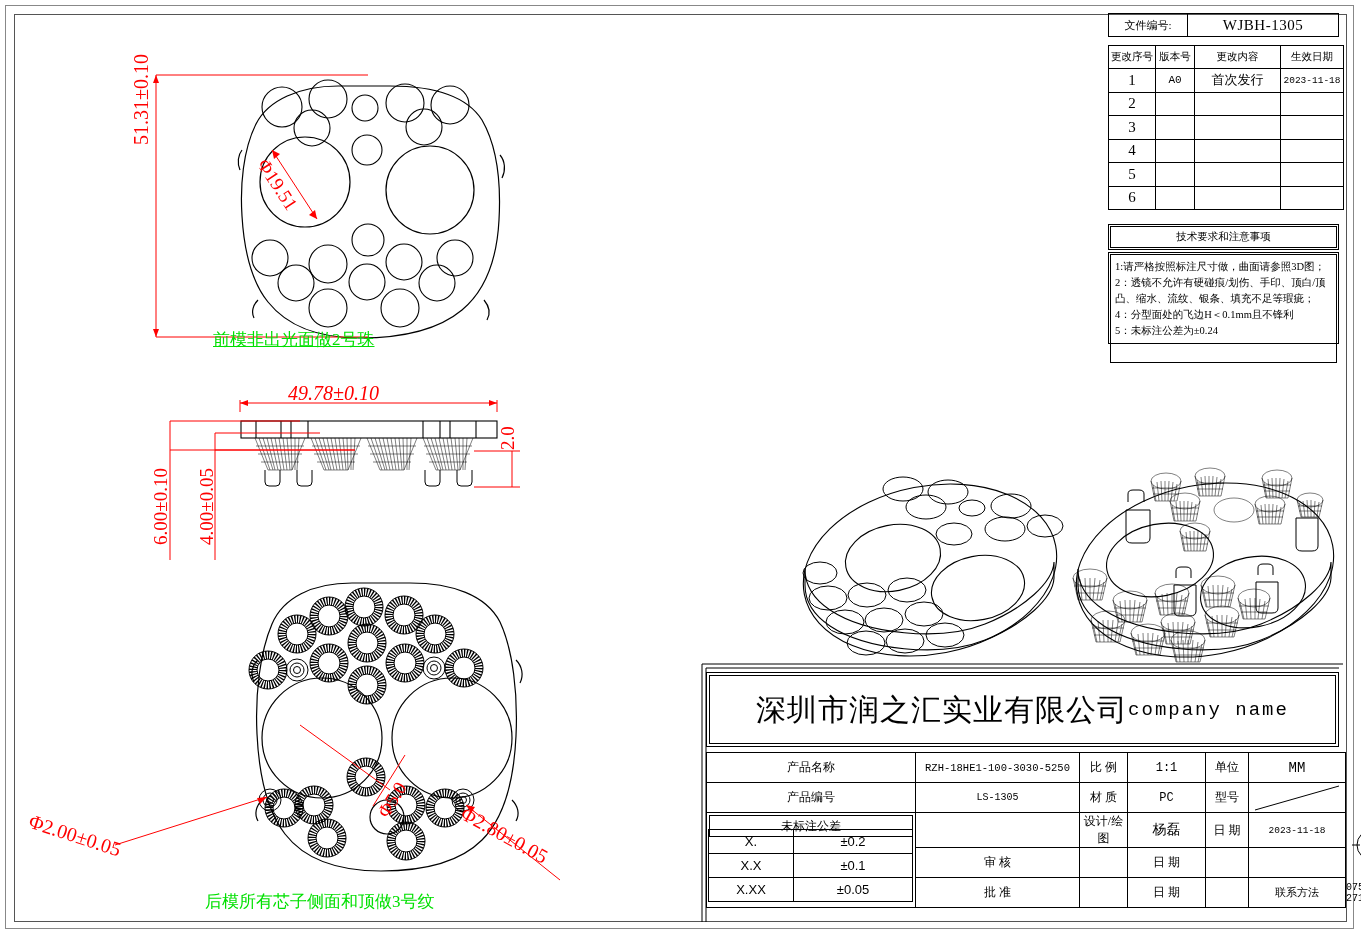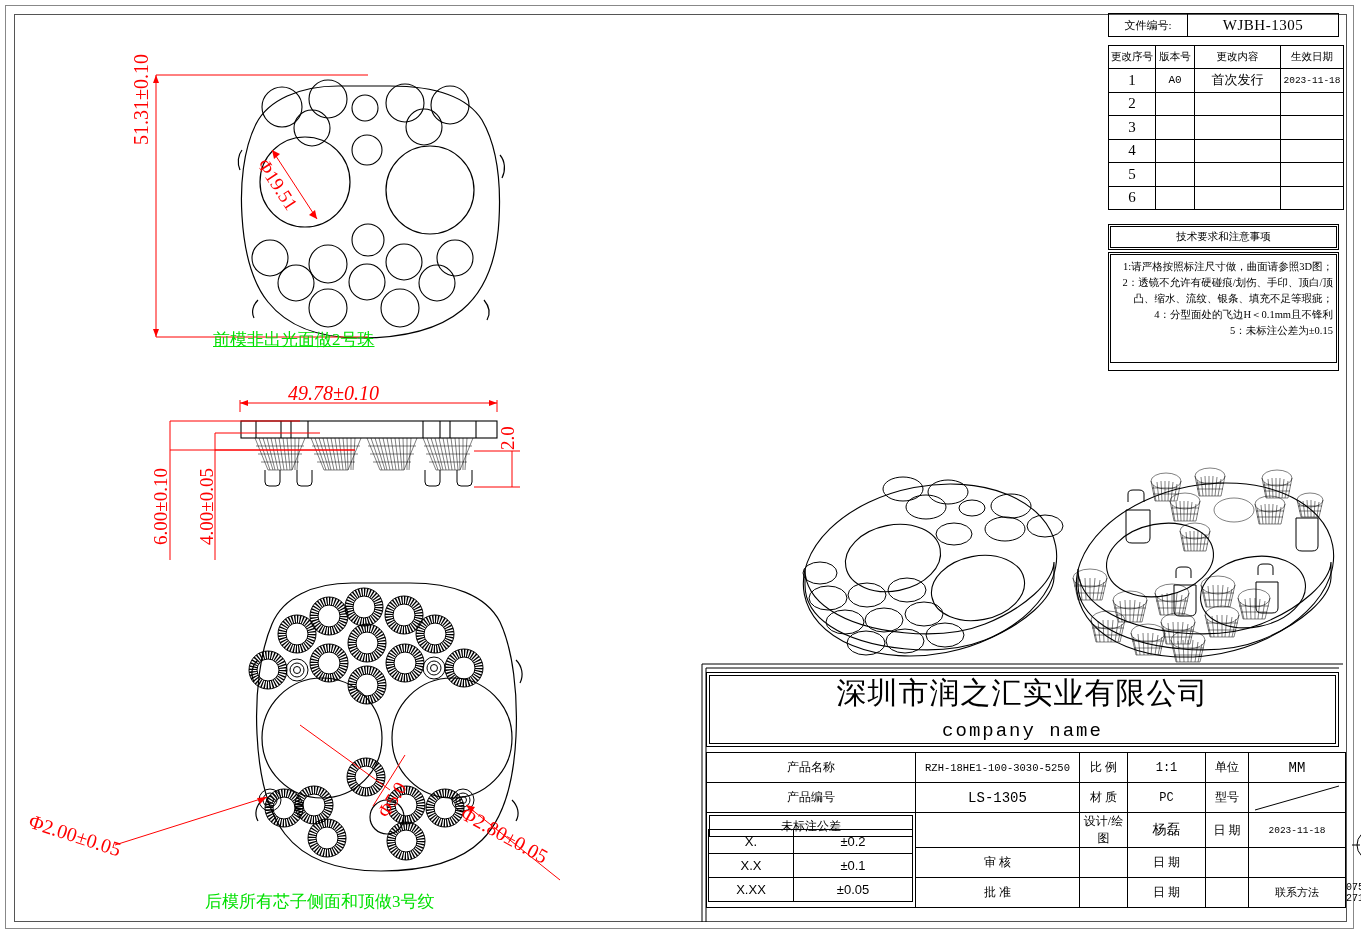--- a/index.html
+++ b/index.html
@@ -34,33 +34,33 @@
   #rev-table td.ver{font-size:11px;font-family:"Liberation Mono",monospace;}
   #rev-table td.cont{font-size:13px;}
 
   
   #tech-head{position:absolute;left:1108px;top:224px;width:231px;height:26px;
              border:1px solid #000;box-sizing:border-box;
              display:flex;align-items:center;justify-content:center;
              font-size:10.5px;}
   #tech-head-inner{position:absolute;left:1110px;top:226px;width:227px;height:22px;
              border:1px solid #000;box-sizing:border-box;}
-  #tech-body{position:absolute;left:1108px;top:252px;width:231px;height:119px;
+  #tech-body{position:absolute;left:1108px;top:252px;width:231px;height:92px;
              border:1px solid #000;box-sizing:border-box;padding:6px 5px 2px 6px;
-             font-size:10.5px;line-height:16px;color:#000;text-align:right;}
+             font-size:10.5px;line-height:16px;color:#000;}
   #tech-body p{margin:0;}
   #tech-body-inner{position:absolute;left:1110px;top:254px;width:227px;height:109px;
              border:1px solid #000;box-sizing:border-box;pointer-events:none;}
 
   
   #company-block{position:absolute;left:706px;top:672px;width:633px;height:75px;
                  border:1px solid #000;box-sizing:border-box;}
   #company-block .inner{position:absolute;left:2px;top:2px;right:2px;bottom:2px;
                  border:1px solid #000;box-sizing:border-box;
-                 display:flex;flex-direction:column;align-items:center;justify-content:space-between;}
+                 display:flex;align-items:center;justify-content:center;}
   #company-cn{font-family:"Liberation Serif","DejaVu Serif",serif;font-size:30px;
               letter-spacing:1px;line-height:34px;}
   #company-en{font-family:"Liberation Mono","DejaVu Sans Mono",monospace;font-size:19px;
               letter-spacing:2px;line-height:24px;}
 
   
   #title-block{left:706px;top:752px;width:633px;}
   #title-block td{height:29px;font-size:12px;}
   .cjk{font-family:"Liberation Serif","DejaVu Serif",serif;}
   .mono{font-family:"Liberation Mono","DejaVu Sans Mono",monospace;}
@@ -586,21 +586,21 @@
   </table>
 
 <div id="tech-head">
   <span class="cjk">技术要求和注意事项</span>
 </div>
 <div id="tech-head-inner"></div>
 <div id="tech-body">
   <p class="cjk">1:请严格按照标注尺寸做，曲面请参照3D图；</p>
   <p class="cjk">2：透镜不允许有硬碰痕/划伤、手印、顶白/顶凸、缩水、流纹、银条、填充不足等瑕疵；</p>
   <p class="cjk">4：分型面处的飞边H＜0.1mm且不锋利</p>
-  <p class="cjk">5：未标注公差为±0.15</p>
+  <p class="cjk">5：未标注公差为±0.24</p>
 </div>
 <div id="tech-body-inner"></div>
 
 <div id="company-block">
   <div class="inner">
     <div id="company-cn">深圳市润之汇实业有限公司</div>
     <div id="company-en">company    name</div>
   </div>
 </div>
 
@@ -609,21 +609,21 @@
       <tr>
     <td class="cjk" style="width:208px;">产品名称</td>
     <td class="mono" style="width:163px;font-size:10.5px;">RZH-18HE1-100-3030-5250</td>
     <td class="cjk" style="width:47px;">比 例</td>
     <td class="mono" style="width:77px;">1:1</td>
     <td class="cjk" style="width:42px;">单位</td>
     <td class="mono" style="width:96px;font-size:14px;">MM</td>
   </tr>
   <tr>
     <td class="cjk">产品编号</td>
-    <td class="mono" style="font-size:14px;margin-top:39px;">LS-1305</td>
+    <td class="mono" style="font-size:10px;margin-top:39px;">LS-1305</td>
     <td class="cjk">材 质</td>
     <td class="mono">PC</td>
     <td class="cjk">型号</td>
     <td class="sym-cell">
       <svg width="96" height="29">
         <line x1="6" y1="27" x2="90" y2="3" stroke="#000" stroke-width="1"></line>
       </svg>
     </td>
   </tr>
   <tr>

